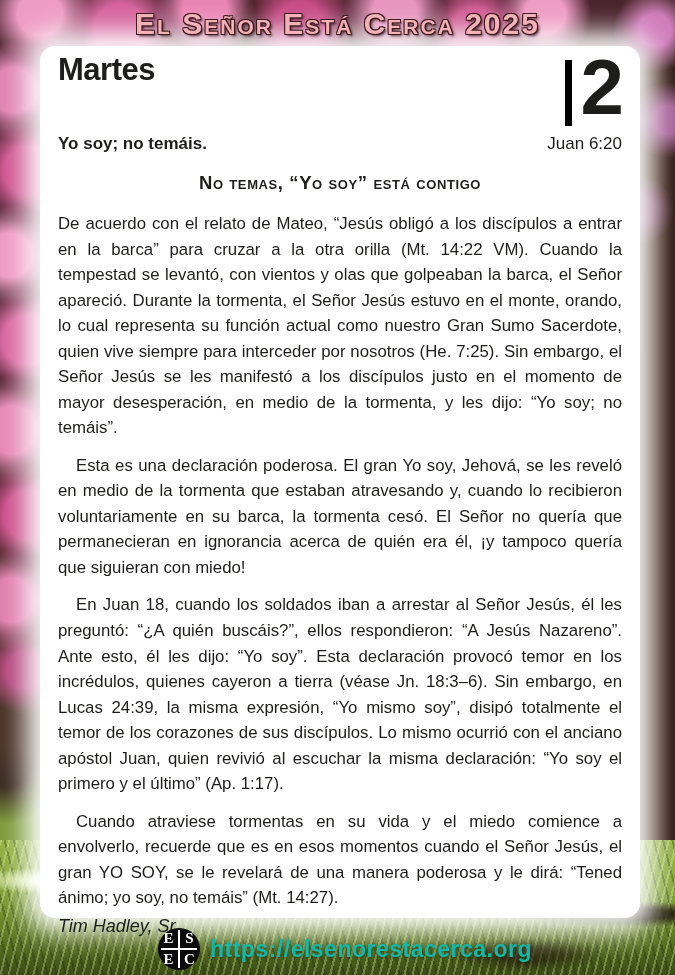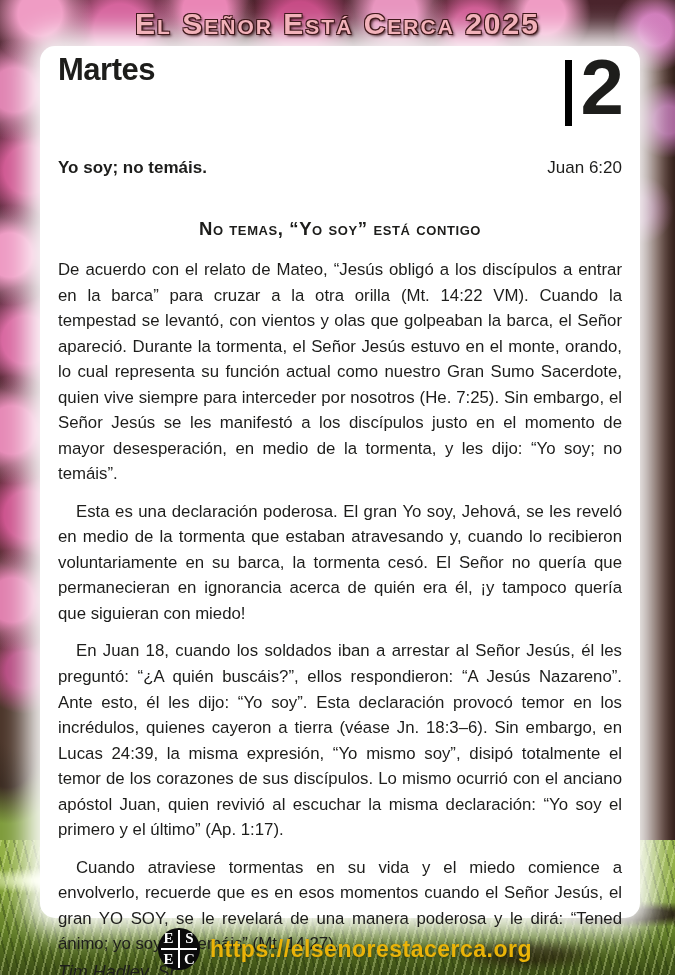--- a/index.html
+++ b/index.html
@@ -105,27 +105,27 @@
   .card-header { display: flex; justify-content: space-between; align-items: flex-start; }
   .day-name  { font-size: 31px; font-weight: bold; letter-spacing: -0.5px; line-height: 1.02; }
   .month-name{ font-size: 29px; font-weight: normal; line-height: 1.1; }
 
   .day-group { display: flex; align-items: flex-start; margin-top: 2px; }
   .day-bar   { width: 7px; height: 66px; background: #000; margin: 4px 9px 0 0; }
   .day-number{ font-size: 78px; font-weight: bold; line-height: 0.82; letter-spacing: -2px; }
 
   .verse-row {
     display: flex; justify-content: space-between; align-items: flex-start;
-    margin-top: 32px; font-size: 17px;
+    margin-top: 8px; font-size: 17px;
   }
   .verse-text { font-weight: bold; }
   .verse-ref  { font-weight: normal; }
 
   .heading {
-    margin-top: 40px;
+    margin-top: 18px;
     text-align: center;
     font-variant: small-caps;
     font-weight: bold;
     font-size: 18.5px;
     letter-spacing: 0.6px;
   }
 
   .body-text { margin-top: 17px; font-size: 16.8px; line-height: 1.52; text-align: justify; }
   .body-text p { text-indent: 18px; margin-top: 12px; }
   .body-text p.no-indent { text-indent: 0; }
@@ -152,21 +152,21 @@
     flex-shrink: 0;
   }
   .logo span {
     display: flex; align-items: center; justify-content: center;
     color: #fff; font-family: "Liberation Serif", serif;
     font-weight: bold; font-size: 15px; line-height: 1;
   }
   .logo .cross-h { position: absolute; left: 3px; right: 3px; top: 50%; height: 1.5px; margin-top: -1px; background: #fff; }
   .logo .cross-v { position: absolute; top: 2px; bottom: 2px; left: 50%; width: 1.5px; margin-left: -1px; background: #fff; }
   .url {
-    color: #eab308; font-weight: bold; font-size: 23px; letter-spacing: 0.5px;
+    color: #14b8a6; font-weight: bold; font-size: 23px; letter-spacing: 0.5px;
     text-decoration: none;
     text-shadow: 0 1px 3px rgba(20,30,5,.55);
   }
 </style>
 </head>
 <body>
 
 <div class="page">
 
   <div class="bg-blossoms"></div>

